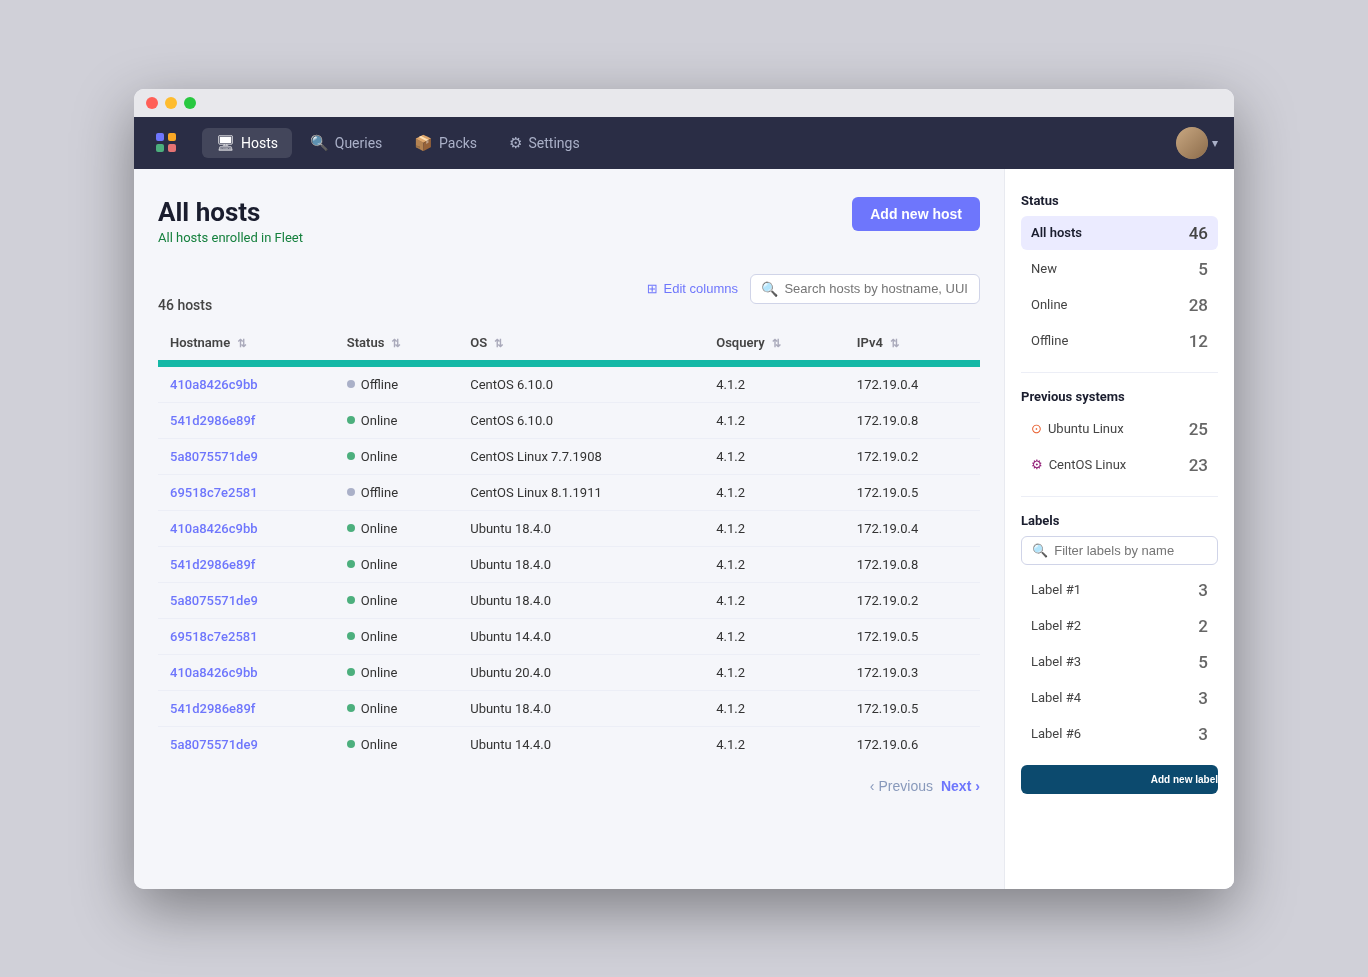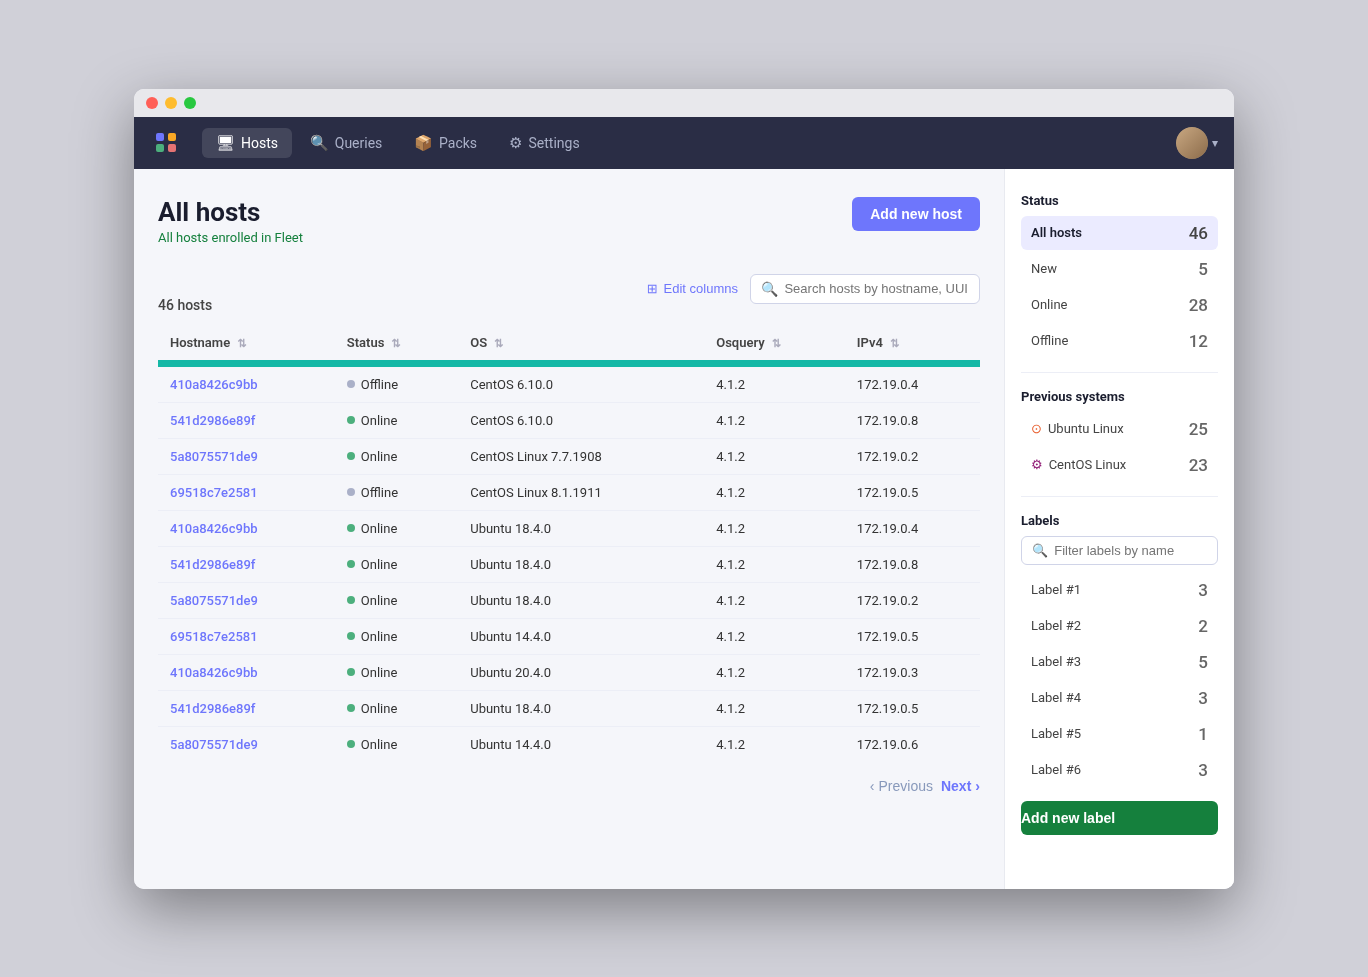--- a/index.html
+++ b/index.html
@@ -218,31 +218,31 @@
       padding: 6px 10px;
       gap: 6px;
       margin-bottom: 8px;
     }
     .label-search-input {
       border: none; outline: none;
       font-size: 13px; color: #888;
       background: transparent; width: 100%;
     }
     .btn-add-label {
-      background: #15803d;
+      background: #0c4a6e;
       color: #fff;
       border: none;
       border-radius: 6px;
       padding: 9px 0;
-      font-size: 14px;
+      font-size: 10px;
       font-weight: 600;
       cursor: pointer;
       margin-top: 12px;
       width: 100%;
-      text-align: left;
+      text-align: right;
     }
     .os-icon { font-size: 13px; color: #666; }
     .os-ubuntu { color: #e85c2a; }
     .os-centos { color: #932279; }
   </style>
 </head>
 <body>
 
 <div class="window">
 
@@ -558,24 +558,20 @@
     </div>
           <div class="sidebar-item">
       <span class="sidebar-item-label">Label #3</span>
       <span class="sidebar-count">5</span>
     </div>
           <div class="sidebar-item">
       <span class="sidebar-item-label">Label #4</span>
       <span class="sidebar-count">3</span>
     </div>
           <div class="sidebar-item">
-      <span class="sidebar-item-label">Label #5</span>
-      <span class="sidebar-count">1</span>
-    </div>
-          <div class="sidebar-item">
       <span class="sidebar-item-label">Label #6</span>
       <span class="sidebar-count">3</span>
     </div>
         </div>
       <button class="btn-add-label">Add new label</button>
     </aside>
   </div>
 </div>
 
 </body></html>

